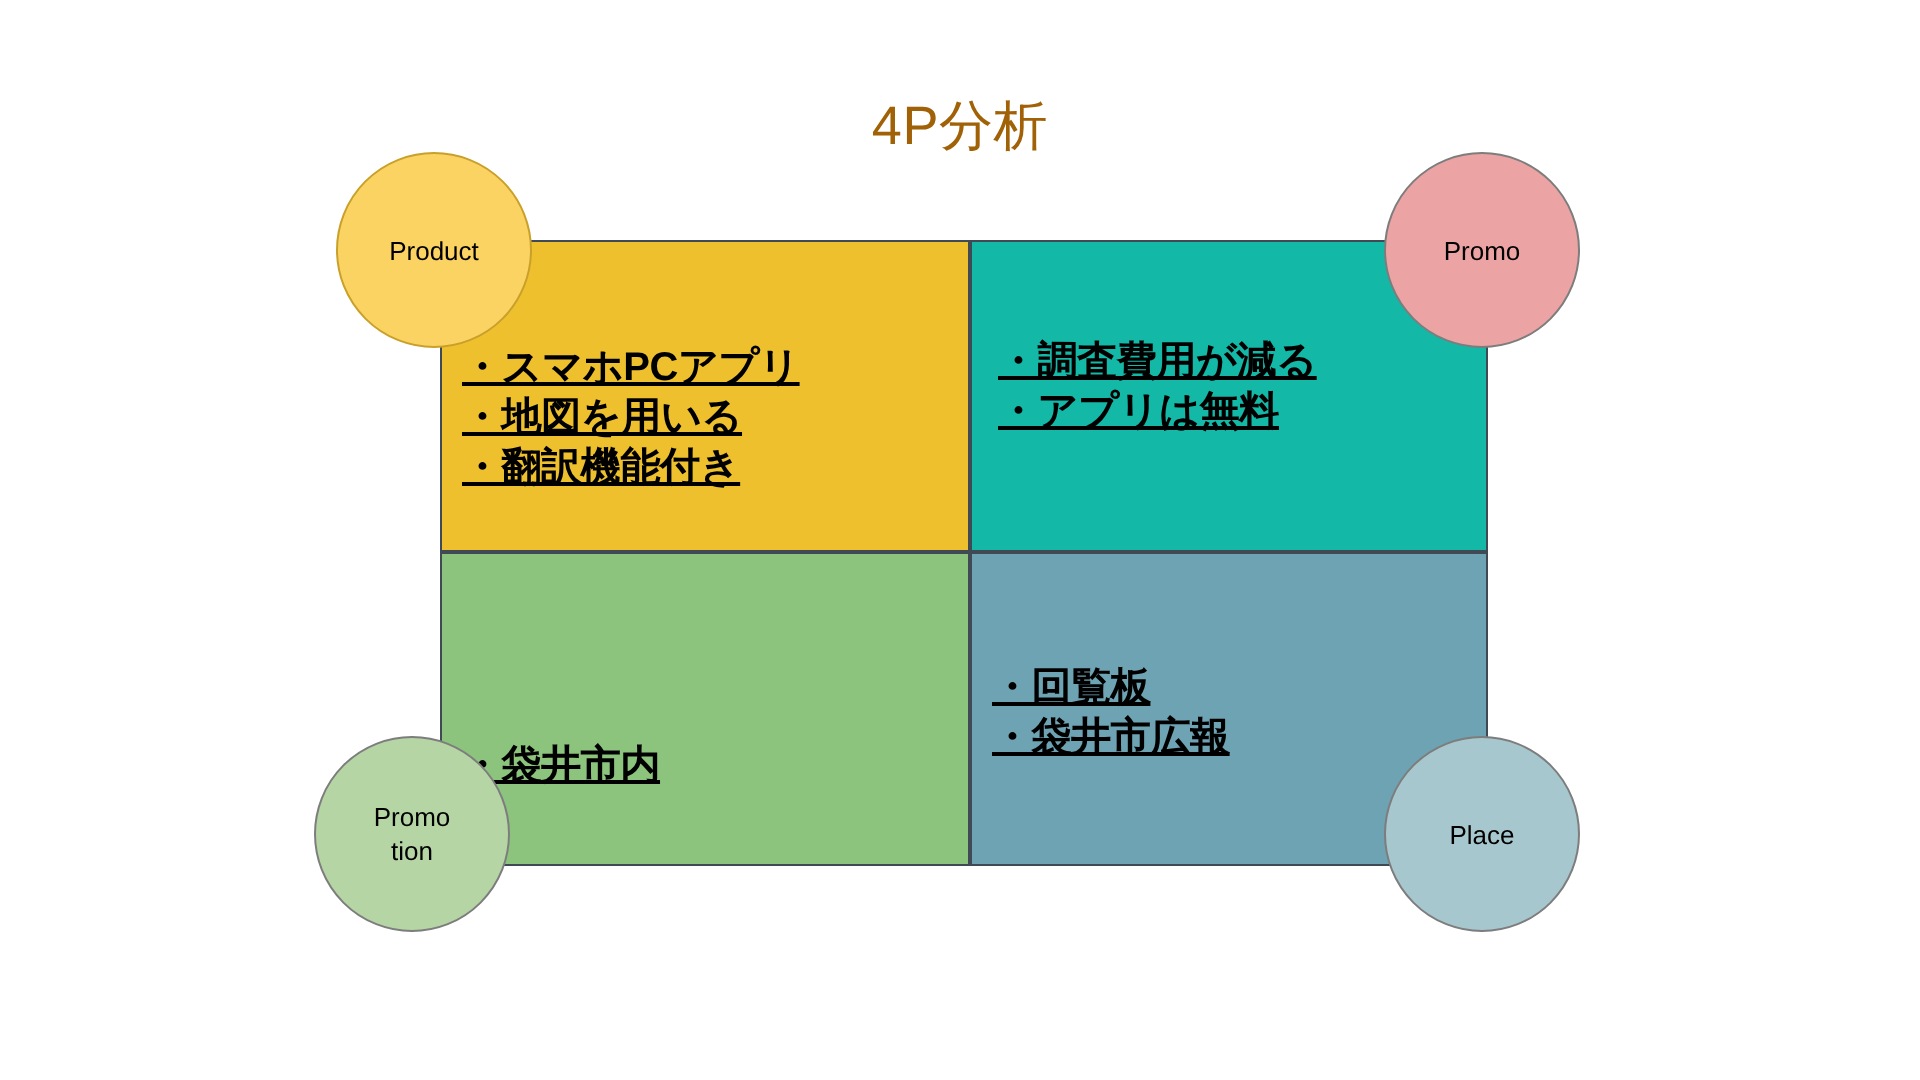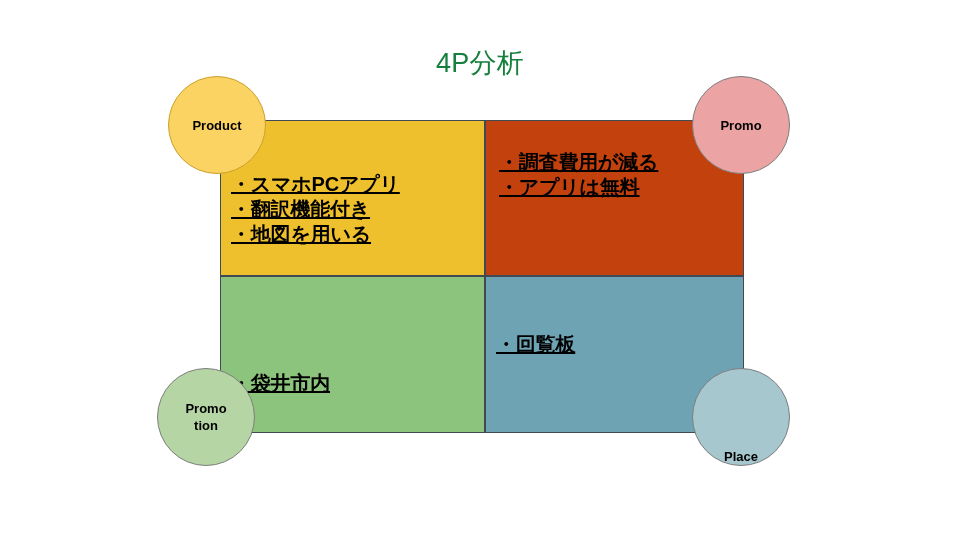--- a/index.html
+++ b/index.html
@@ -26,21 +26,21 @@
 
   
   #title {
     position: absolute;
     left: 0;
     top: 46px;
     width: 960px;
     text-align: center;
     font-size: 27px;
     line-height: 34px;
-    color: #15803d;
+    color: #a16207;
     font-weight: 400;
     letter-spacing: 0.3px;
     white-space: nowrap;
   }
 
   
   #matrix {
     position: absolute;
     left: 220px;
     top: 120px;
@@ -75,23 +75,23 @@
     text-decoration: underline;
   }
 
   
   #quad-product {
     background: #efc02e;
     justify-content: flex-start;
     padding-top: 51px;
   }
   #quad-price {
-    background: #c2410c;
-    justify-content: flex-start;
-    padding-top: 29px;
+    background: #14b8a6;
+    justify-content: flex-start;
+    padding-top: 48px;
     padding-left: 13px;
   }
   #quad-promotion {
     background: #8dc47d;
     justify-content: flex-start;
     padding-top: 94px;
   }
   #quad-place {
     background: #6ea3b3;
     justify-content: flex-start;
@@ -108,21 +108,21 @@
     border: 1px solid #7d7d7d;
     display: flex;
     align-items: center;
     justify-content: center;
     text-align: center;
     z-index: 3;
   }
   .circle .label {
     font-size: 13px;
     line-height: 17px;
-    font-weight: 700;
+    font-weight: 400;
     color: #000000;
     white-space: pre-line;
   }
 
   #circle-product {
     left: 168px;
     top: 76px;
     background: #fbd362;
     border-color: #c9a02a;
   }
@@ -136,56 +136,56 @@
     left: 157px;
     top: 368px;
     background: #b6d5a4;
     border-color: #7d7d7d;
   }
   #circle-place {
     left: 692px;
     top: 368px;
     background: #a7c7ce;
     border-color: #7d7d7d;
-    align-items: flex-end;
   }
 </style>
 </head>
 <body>
 
 <div id="slide">
 
   <div id="title">4P分析</div>
 
   <div id="matrix">
 
     <div class="quad" id="quad-product">
       <div class="body">
         <div class="line">・スマホPCアプリ</div>
+        <div class="line">・地図を用いる</div>
         <div class="line">・翻訳機能付き</div>
-        <div class="line">・地図を用いる</div>
       </div>
     </div>
 
     <div class="quad" id="quad-price">
       <div class="body">
         <div class="line">・調査費用が減る</div>
         <div class="line">・アプリは無料</div>
       </div>
     </div>
 
     <div class="quad" id="quad-promotion">
       <div class="body">
         <div class="line">・袋井市内</div>
       </div>
     </div>
 
     <div class="quad" id="quad-place">
       <div class="body">
         <div class="line">・回覧板</div>
+        <div class="line">・袋井市広報</div>
       </div>
     </div>
 
   </div>
 
   <div class="circle" id="circle-product">
     <span class="label">Product</span>
   </div>
 
   <div class="circle" id="circle-price">

